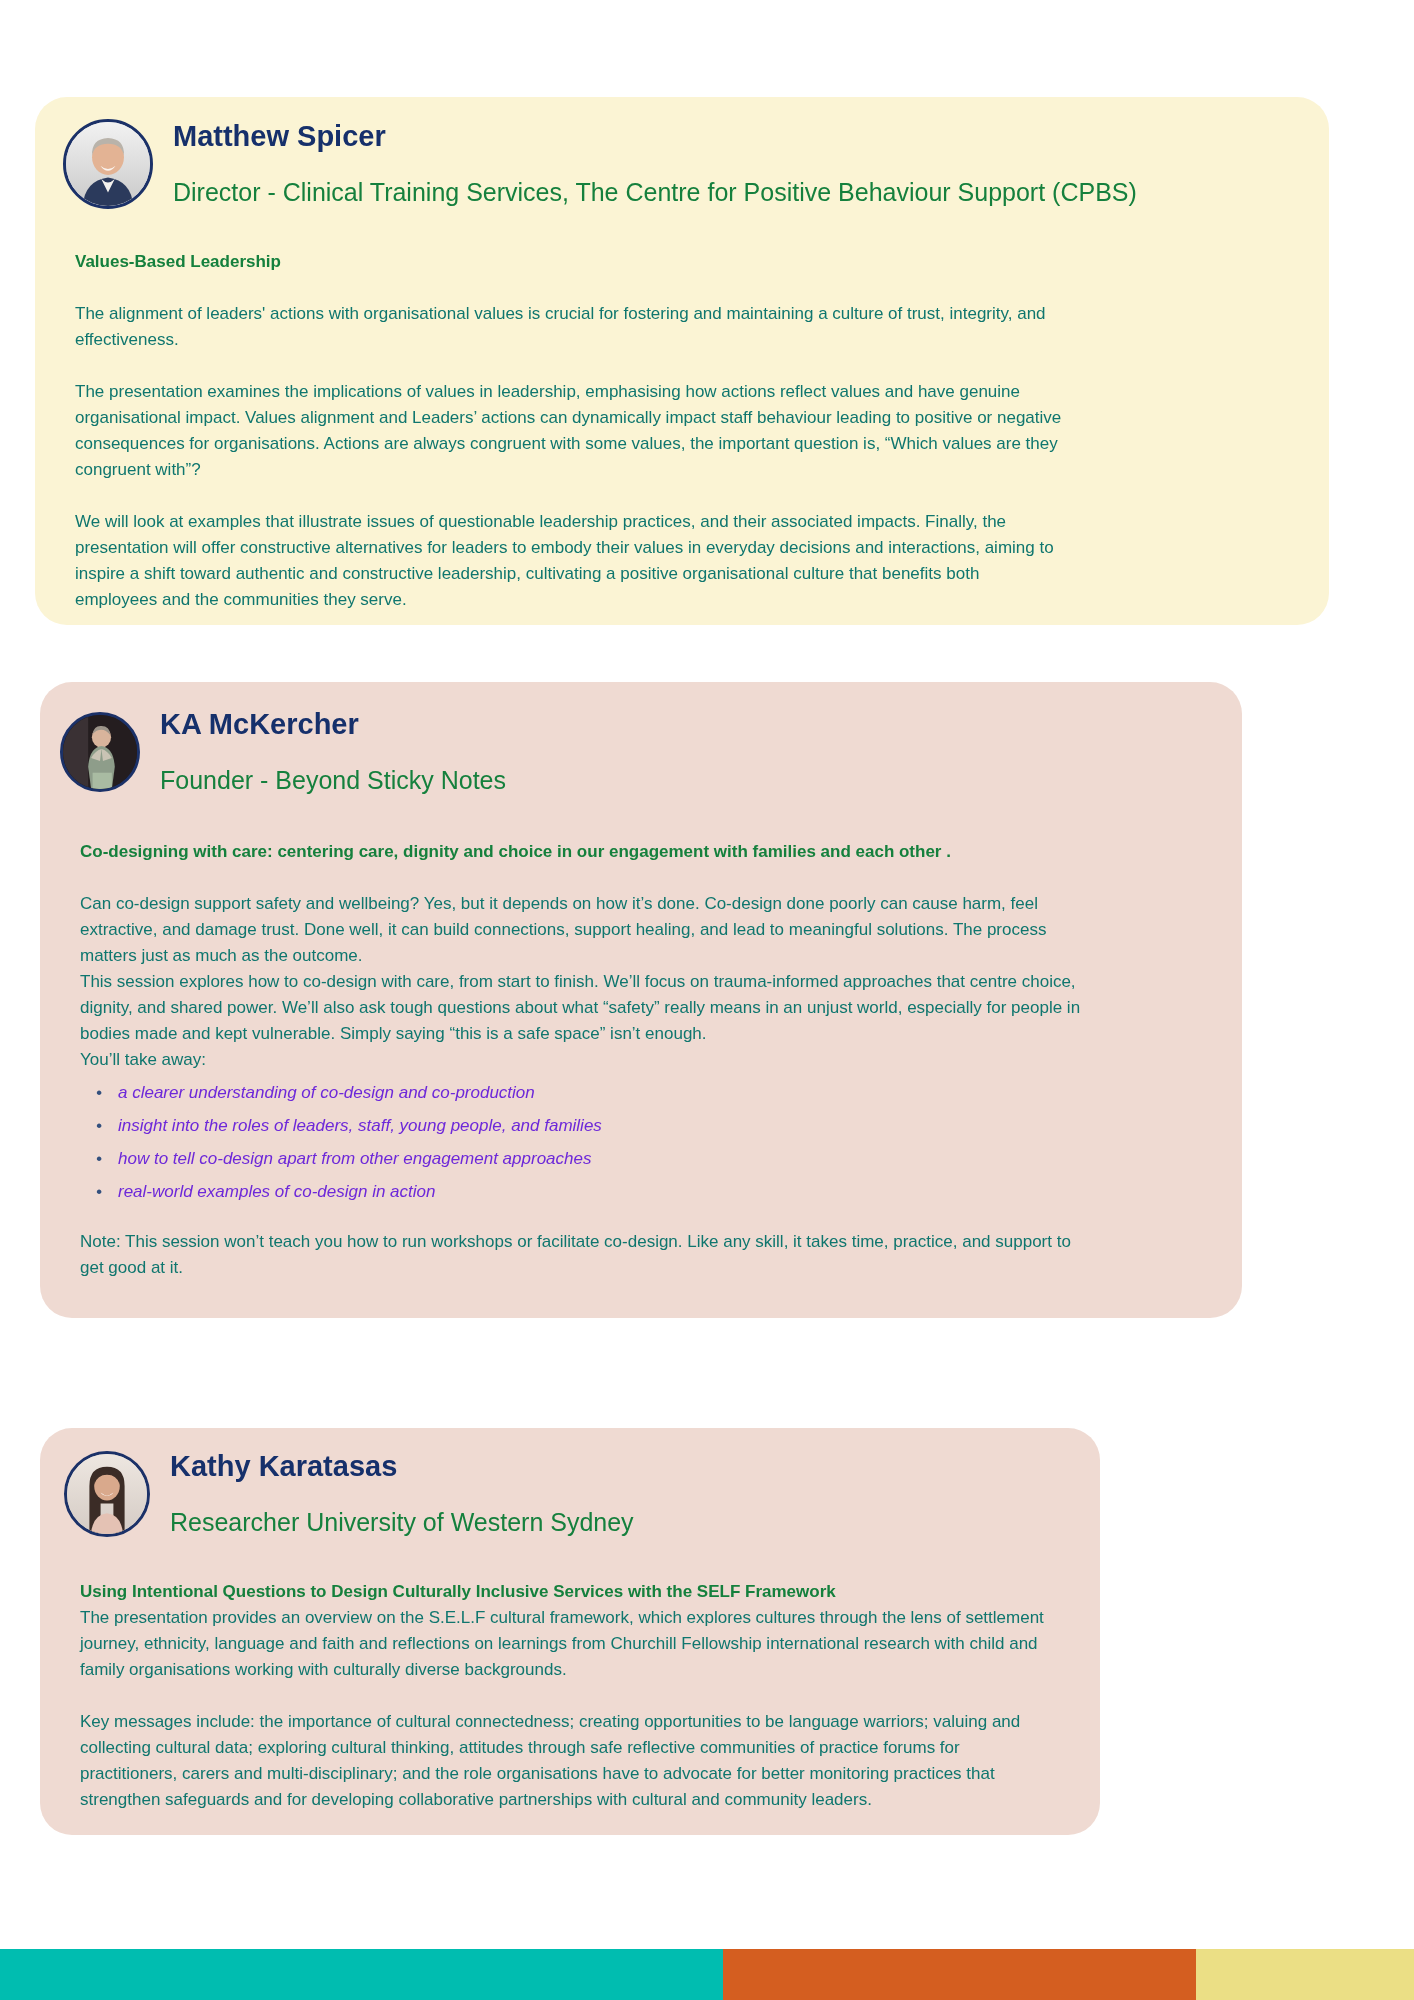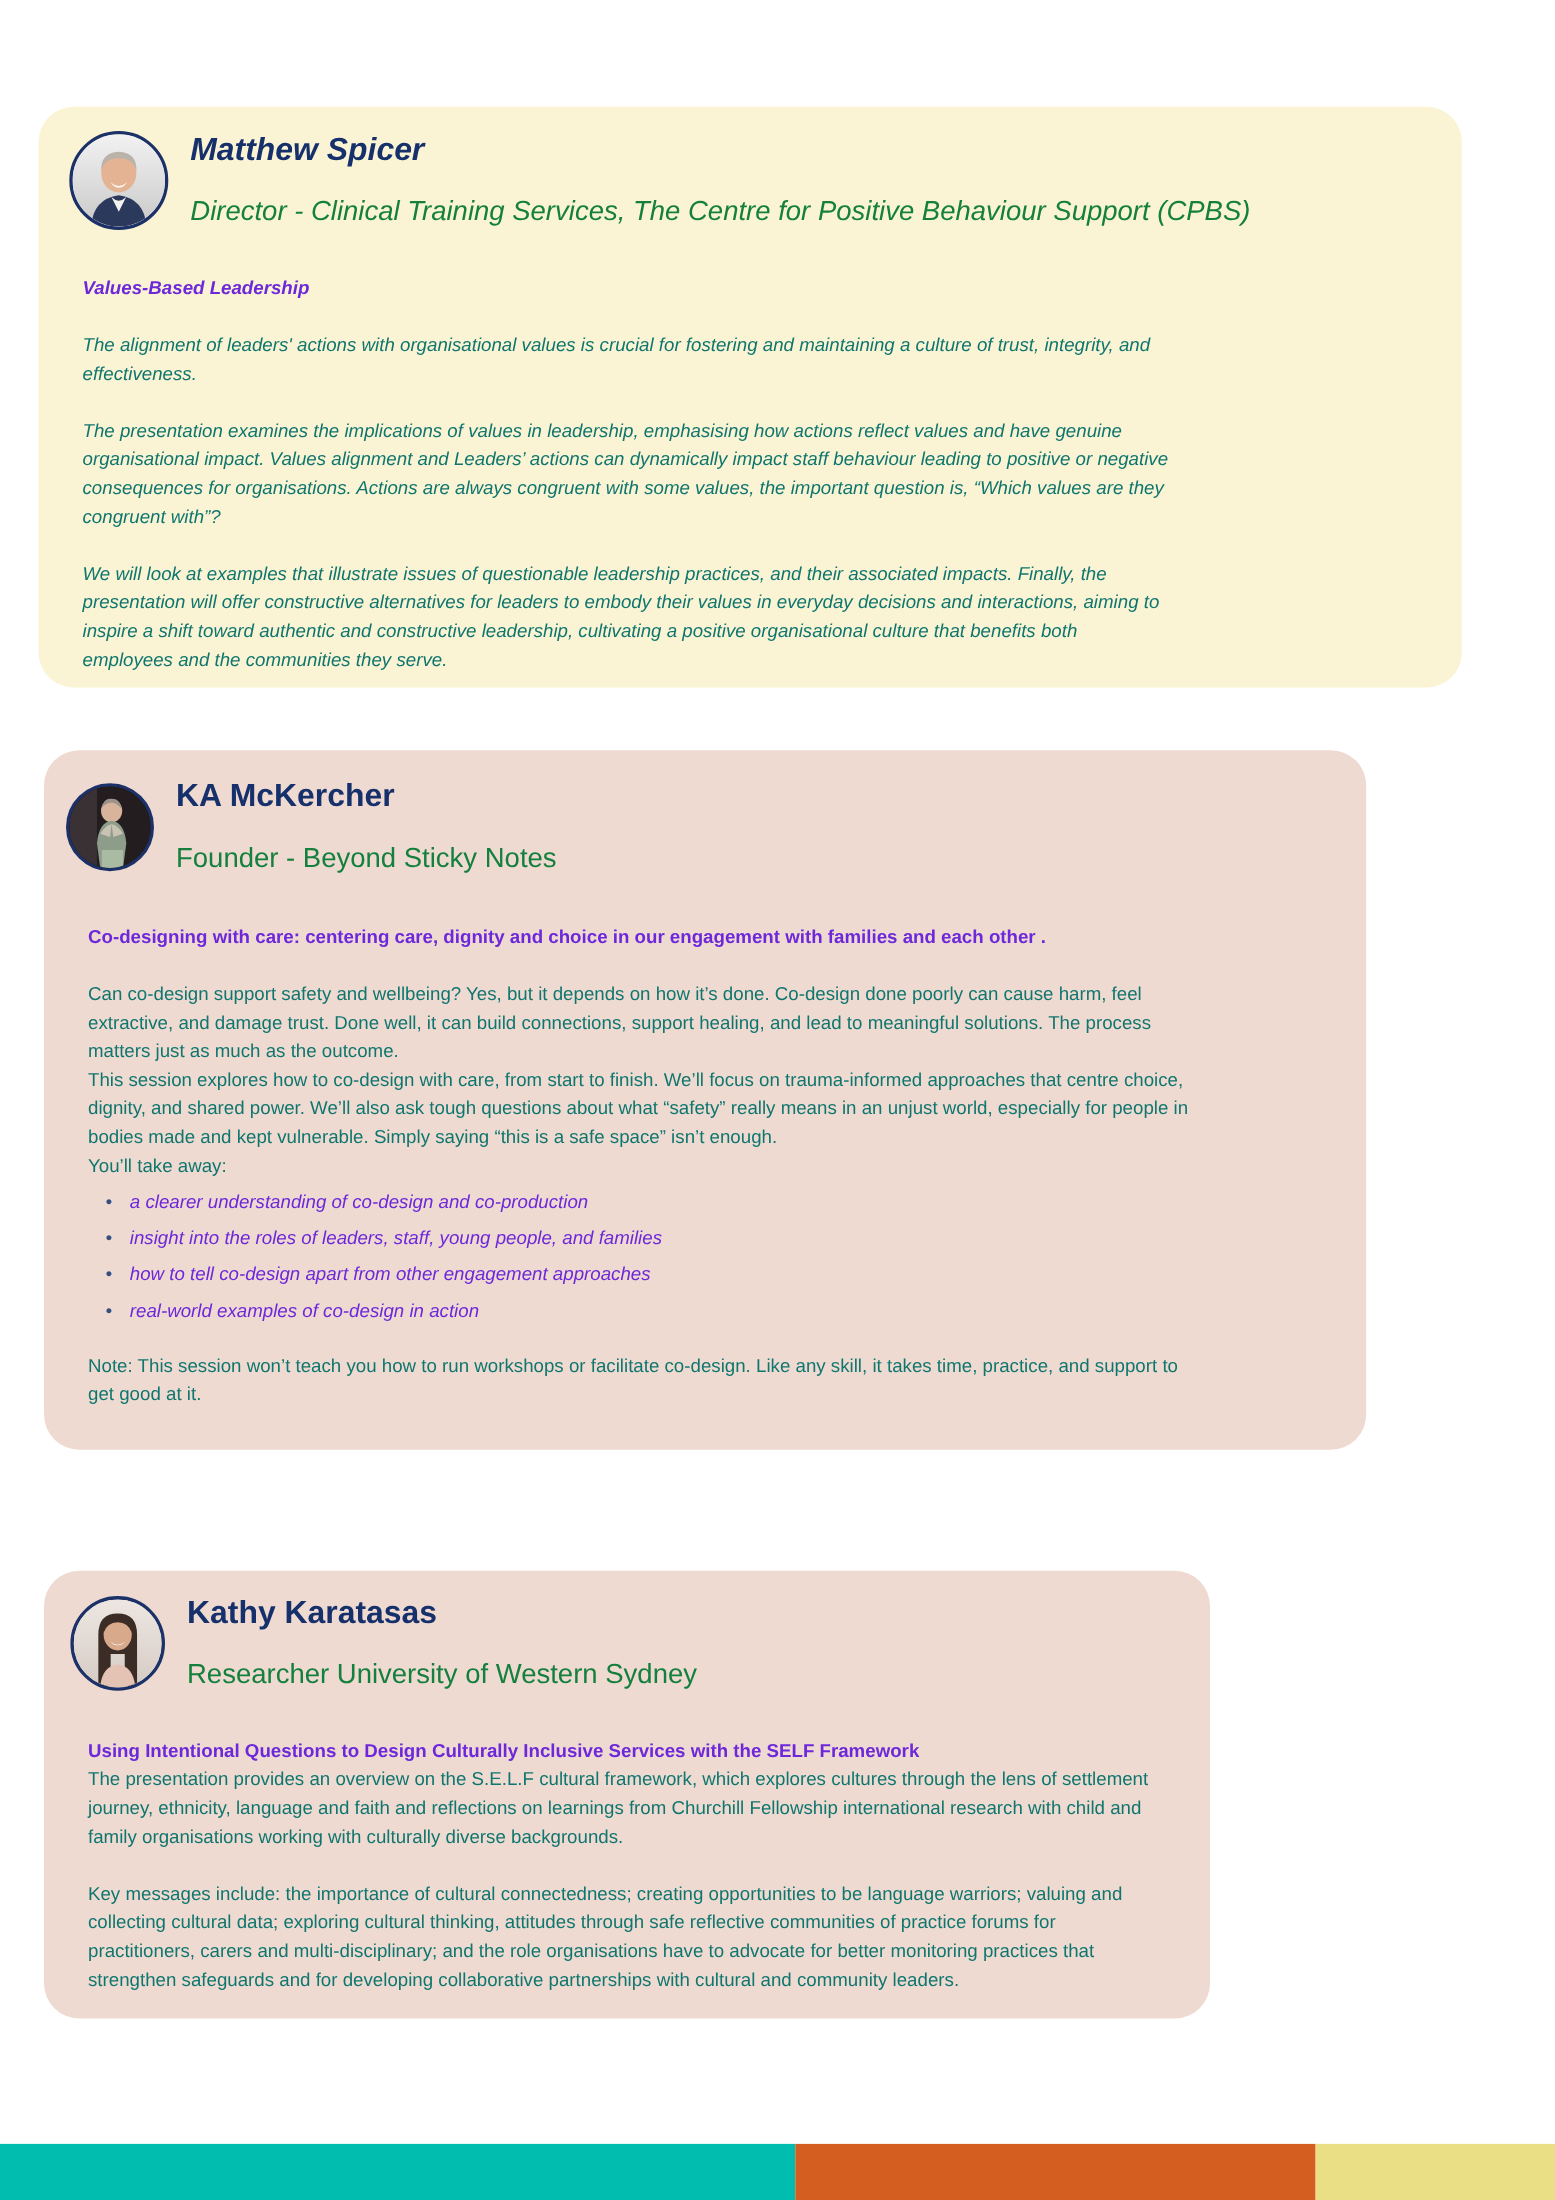--- a/index.html
+++ b/index.html
@@ -10,21 +10,21 @@
     overflow:hidden;
     font-family:"Liberation Sans", sans-serif;
     color:#33507E;
   }
   .card{
     position:absolute;
     border-radius:32px;
     padding:22px 40px 0 40px;
     box-sizing:border-box;
   }
-  .card.yellow{background:#FBF4D4;font-style:italic;}
+  .card.yellow{background:#FBF4D4;}
   .card.pink{background:#EFDAD2;}
 
   .card-header{
     display:flex;
     align-items:center;
     gap:20px;
     margin-left:-12px;
   }
   .avatar{
     border-radius:50%;
@@ -44,21 +44,21 @@
     font-size:25px;
     font-weight:400;
     color:#15803d;
     margin-top:24px;
     line-height:1.25;
   }
   .card-body{margin-top:40px;max-width:990px;}
   .session-title{
     font-size:17px;
     font-weight:700;
-    color:#6d28d9;
+    color:#15803d;
     line-height:26px;
     margin:0 0 26px 0;
   }
   .session-title.no-gap{margin-bottom:0;}
   .para{
     font-size:17px;
     font-weight:400;
     color:#0f766e;
     line-height:26px;
     margin:0;

